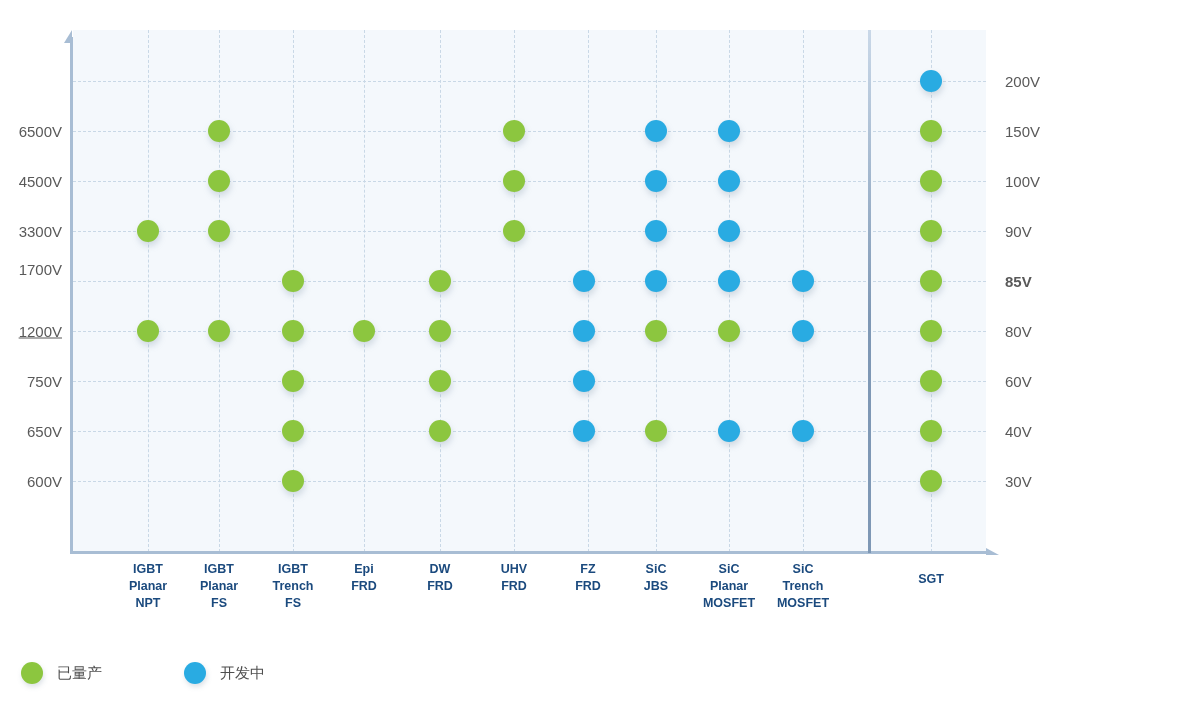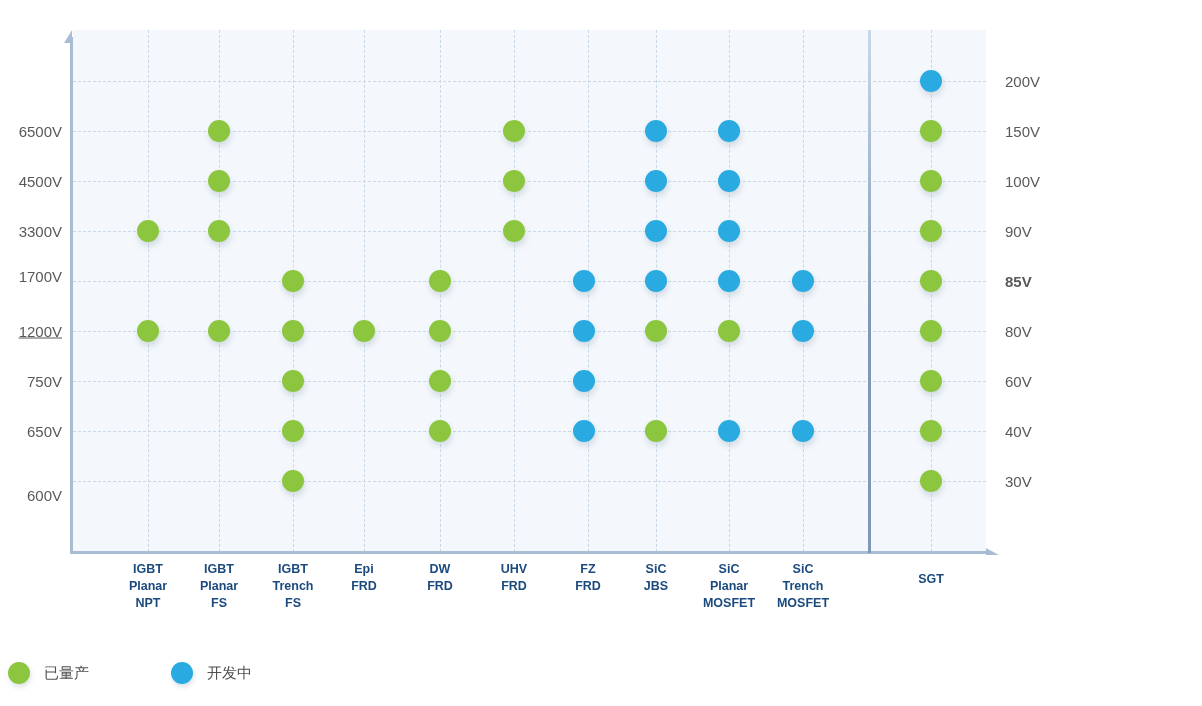--- a/index.html
+++ b/index.html
@@ -127,21 +127,21 @@
     border-radius: 50%;
     transform: translate(-50%, -50%);
     box-shadow: 1px 4px 6px rgba(120,140,160,0.28);
   }
   .dot.produced   { background: #8cc63f; }
   .dot.developing { background: #29abe2; }
 
   
   #legend {
     position: absolute;
-    left: 8px;
+    left: 21px;
     top: 660px;
     height: 26px;
     display: flex;
     align-items: center;
   }
   .legend-item {
     display: flex;
     align-items: center;
     margin-right: 82px;
   }
@@ -193,25 +193,25 @@
   <div id="y-axis-line"></div>
   <div id="y-axis-arrow"></div>
   <div id="x-axis-line"></div>
   <div id="x-axis-arrow"></div>
   <div id="separator-line"></div>
 
   <div id="ylabels-left">
       <div class="ylabel-left" style="top: 131px;">6500V</div>
       <div class="ylabel-left" style="top: 181px;">4500V</div>
       <div class="ylabel-left" style="top: 231px;">3300V</div>
-      <div class="ylabel-left" style="top: 276px;">1700V</div>
+      <div class="ylabel-left" style="top: 269px;">1700V</div>
       <div class="ylabel-left" style="top: 331px; text-decoration: underline;">1200V</div>
       <div class="ylabel-left" style="top: 381px;">750V</div>
       <div class="ylabel-left" style="top: 431px;">650V</div>
-      <div class="ylabel-left" style="top: 481px; margin-top: 14px;">600V</div>
+      <div class="ylabel-left" style="top: 481px;">600V</div>
     </div>
   <div id="ylabels-right">
       <div class="ylabel-right" style="top: 81px;">200V</div>
       <div class="ylabel-right" style="top: 131px;">150V</div>
       <div class="ylabel-right" style="top: 181px;">100V</div>
       <div class="ylabel-right" style="top: 231px;">90V</div>
       <div class="ylabel-right" style="top: 281px; font-weight: bold;">85V</div>
       <div class="ylabel-right" style="top: 331px;">80V</div>
       <div class="ylabel-right" style="top: 381px;">60V</div>
       <div class="ylabel-right" style="top: 431px;">40V</div>

